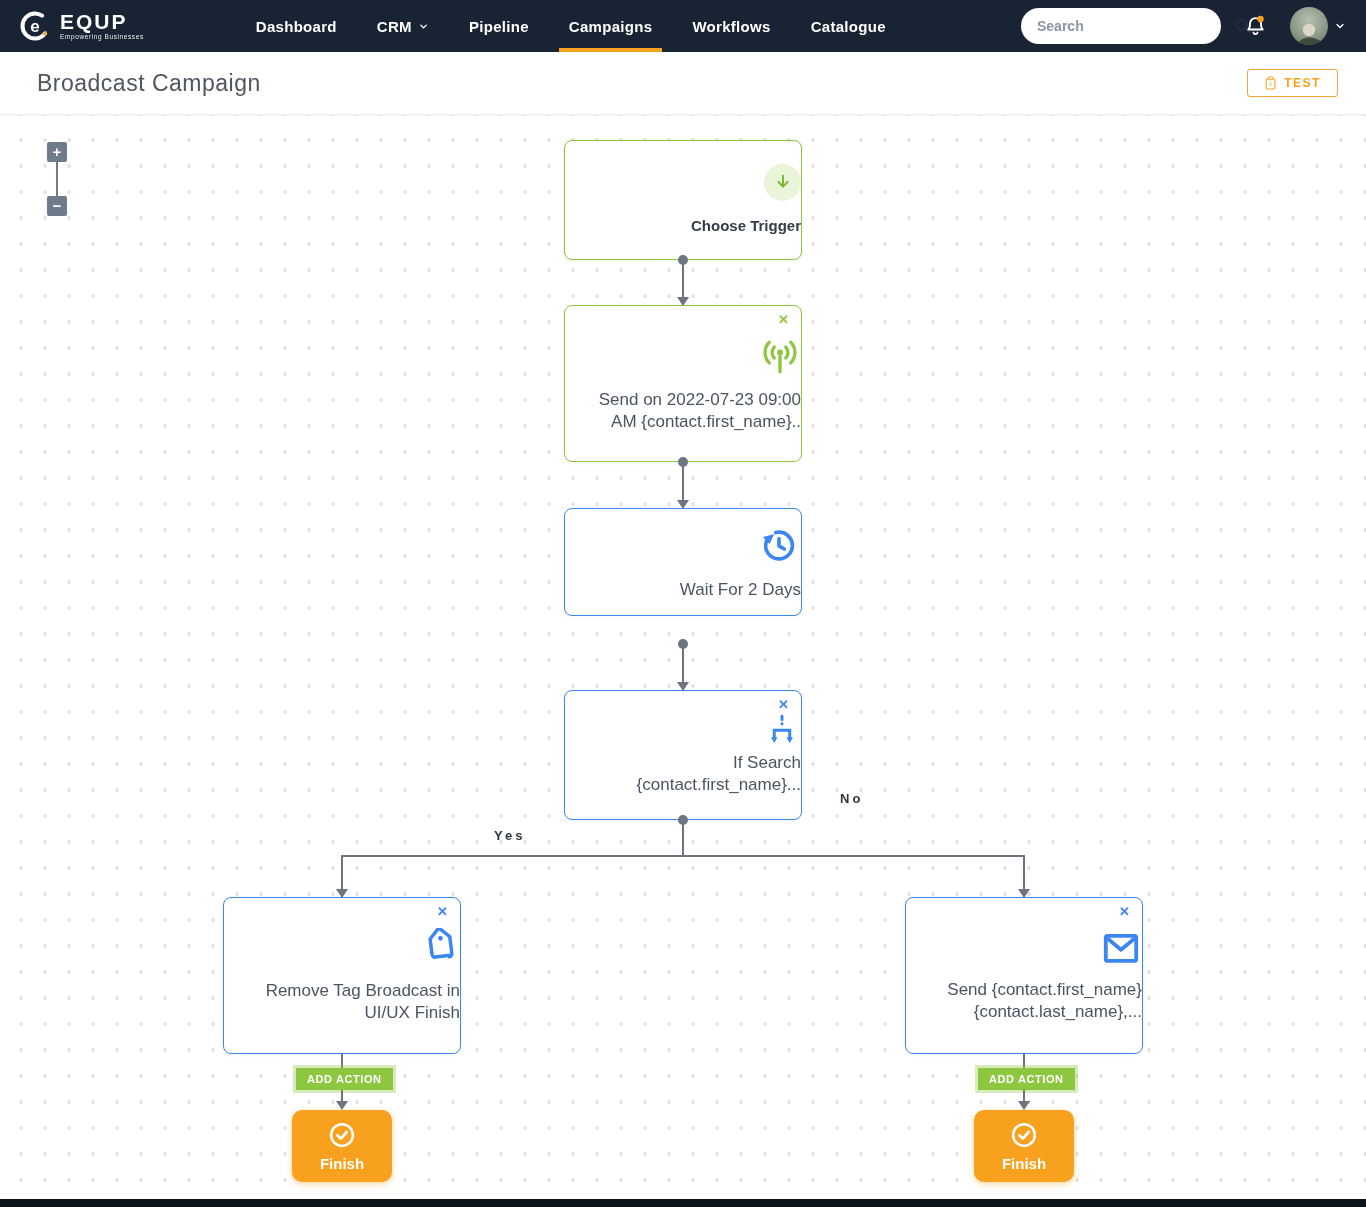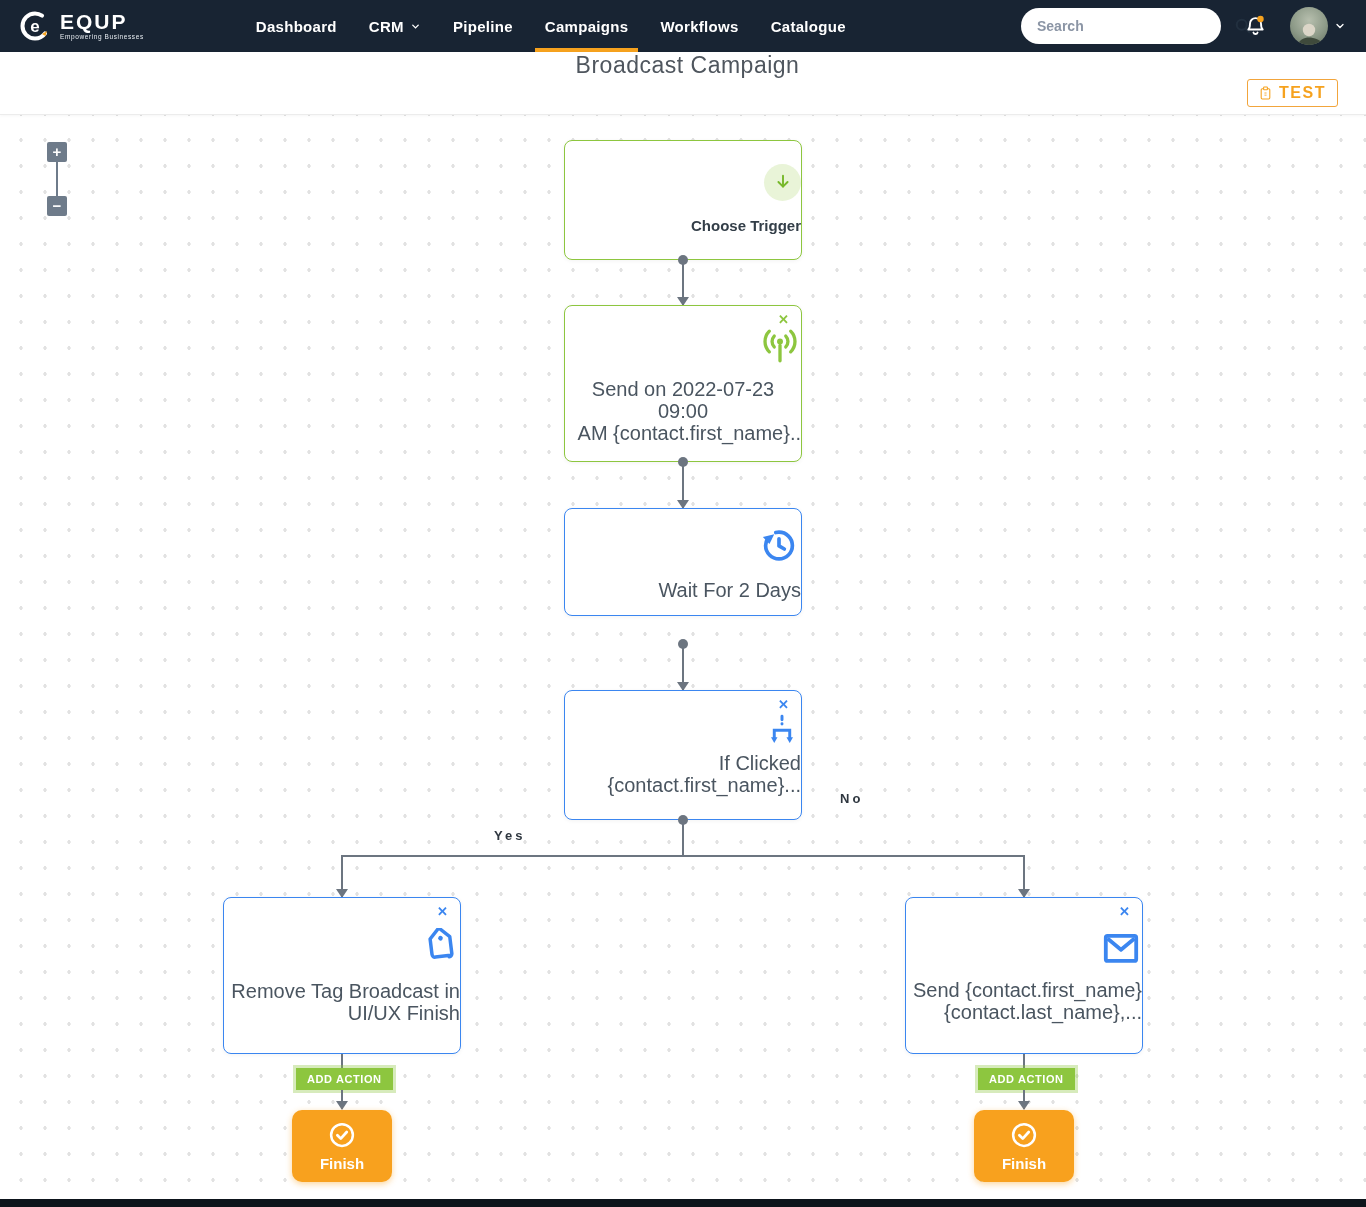--- a/index.html
+++ b/index.html
@@ -6,50 +6,50 @@
   html,body { width:1366px; }
   body { font-family:"Liberation Sans", sans-serif; background:#fff; color:#3c4858; }
 
   
   .navbar { height:52px; background:#182433; display:flex; align-items:center; padding:0 20px 0 18px; position:relative; }
   .logo { display:flex; align-items:center; gap:8px; }
   .logo-mark { width:34px; height:34px; position:relative; }
   .logo-text { display:flex; flex-direction:column; line-height:1; }
   .brand { color:#fff; font-size:21px; font-weight:700; letter-spacing:2px; }
   .tagline { color:#e8edf2; font-size:6.5px; letter-spacing:.6px; margin-top:2px; align-self:flex-end; }
-  .nav-items { display:flex; align-items:center; gap:32px; margin-left:112px; height:52px; }
+  .nav-items { display:flex; align-items:center; gap:40px; margin-left:112px; height:52px; }
   .nav-item { color:#ffffff; font-size:15px; font-weight:600; letter-spacing:.3px; height:52px; display:flex; align-items:center; position:relative; cursor:pointer; }
   .nav-item.active::after { content:""; position:absolute; left:-10px; right:-10px; bottom:0; height:4px; background:#F6A21E; }
   .nav-caret { margin-left:6px; display:inline-flex; }
   .nav-right { margin-left:auto; display:flex; align-items:center; gap:22px; }
   .search-pill { width:200px; height:36px; background:#fff; border-radius:18px; display:flex; align-items:center; padding:0 14px 0 16px; }
   .search-pill input { border:none; outline:none; flex:1; font-size:14px; font-weight:600; color:#33404f; font-family:"Liberation Sans",sans-serif; background:transparent; }
   .search-pill input::placeholder { color:#8b95a5; }
   .bell-wrap { position:relative; display:flex; }
   .avatar-wrap { display:flex; align-items:center; gap:6px; }
   .avatar { width:38px; height:38px; border-radius:50%; overflow:hidden; background:radial-gradient(circle at 50% 35%, #b7bfae 0%, #8d9a88 55%, #63705f 100%); position:relative; }
   .avatar svg { position:absolute; bottom:-2px; left:50%; transform:translateX(-50%); }
 
   
-  .page-header { height:63px; background:#fff; display:flex; align-items:center; padding:0 28px 0 37px; border-bottom:1px solid #ececec; box-shadow:0 1px 3px rgba(0,0,0,.04); position:relative; z-index:5;flex-direction:column; }
+  .page-header { height:63px; background:#fff; display:flex; align-items:center; padding:0 28px 0 37px; border-bottom:1px solid #ececec; box-shadow:0 1px 3px rgba(0,0,0,.04); position:relative; z-index:5; }
   .page-title { font-size:23px; font-weight:500; color:#4f565e; letter-spacing:.5px; }
-  .test-btn { margin-left:auto; width:91px; height:28px; border:1px solid #F2A53C; border-radius:3px; background:#fff; color:#F6A21E; font-size:16px; font-weight:700; letter-spacing:1.5px; display:flex; align-items:center; justify-content:center; gap:7px; cursor:pointer; font-family:"Liberation Sans",sans-serif; }
+  .test-btn { margin-left:auto; width:91px; height:28px; border:1px solid #F2A53C; border-radius:3px; background:#fff; color:#F6A21E; font-size:12px; font-weight:700; letter-spacing:1.5px; display:flex; align-items:center; justify-content:center; gap:7px; cursor:pointer; font-family:"Liberation Sans",sans-serif; }
 
   
   .canvas { position:relative; width:1366px; height:1084px; background-color:#fff; overflow:hidden;
             background-image:radial-gradient(#e2e2e2 1.5px, transparent 1.7px); background-size:24px 26px; background-position:9px 12px; }
 
   .zoom-ctl { position:absolute; left:47px; top:27px; width:20px; display:flex; flex-direction:column; align-items:center; }
   .zoom-btn { width:20px; height:20px; background:#6E7B8A; color:#fff; border:none; border-radius:2px; font-size:15px; font-weight:700; line-height:18px; text-align:center; cursor:pointer; font-family:"Liberation Sans",sans-serif; padding:0; }
   .zoom-line { width:2px; height:34px; background:#6E7B8A; }
 
   .node { position:absolute; background:#fff; border-radius:8px; display:flex; flex-direction:column; align-items:flex-end; justify-content:center; box-shadow:0 1px 4px rgba(0,0,0,.05); text-align:center; }
   .node.green { border:1.5px solid #8DC63F; }
   .node.blue  { border:1.5px solid #3B86F0; }
-  .node-label { font-size:20px; color:#4a5560; line-height:22px; }
+  .node-label { font-size:17px; color:#4a5560; line-height:22px; }
   .node-label.bold { font-weight:700; color:#333e48; font-size:15px; }
   .node-close { position:absolute; top:6px; right:12px; font-size:13px; font-weight:700; cursor:pointer; line-height:16px; }
   .node-close.green { color:#8DC63F; }
   .node-close.blue { color:#3B86F0; }
   .trigger-badge { width:37px; height:37px; border-radius:50%; background:#E9F4D8; display:flex; align-items:center; justify-content:center; margin-bottom:14px; }
   .node-icon { margin-bottom:12px; display:flex; }
 
   
   .conn { position:absolute; width:2px; background:#6C7580; }
   .conn-dot { position:absolute; width:10px; height:10px; border-radius:50%; background:#6C7580; left:-4px; top:-5px; }
@@ -213,21 +213,21 @@
   <div class="node blue" style="left:564px; top:575px; width:238px; height:130px;">
     <span class="node-close blue">✕</span>
     <div class="node-icon" style="margin-bottom:4px">
       <svg width="38" height="34" viewBox="0 0 24 22" fill="none" stroke="#3B86F0" stroke-width="1.9" stroke-linecap="round">
         <path d="M12 1.5v5" stroke-dasharray="2.2 2.6"></path>
         <path d="M7 15.5V10.5h10v5"></path>
         <polygon points="4.9,15 9.1,15 7,18.8" fill="#3B86F0" stroke="none"></polygon>
         <polygon points="14.9,15 19.1,15 17,18.8" fill="#3B86F0" stroke="none"></polygon>
       </svg>
     </div>
-    <div class="node-label">If Clicked</div>
+    <div class="node-label">If Search</div>
     <div class="node-label">{contact.first_name}...</div>
   </div>
 
   <div class="conn" style="left:682px; top:705px; height:36px;">
     <span class="conn-dot"></span>
   </div>
   <div class="hline" style="left:341px; top:740px; width:683px;"></div>
   <div class="conn" style="left:341px; top:740px; height:42px;">
     <span class="conn-arrow"></span>
   </div>

